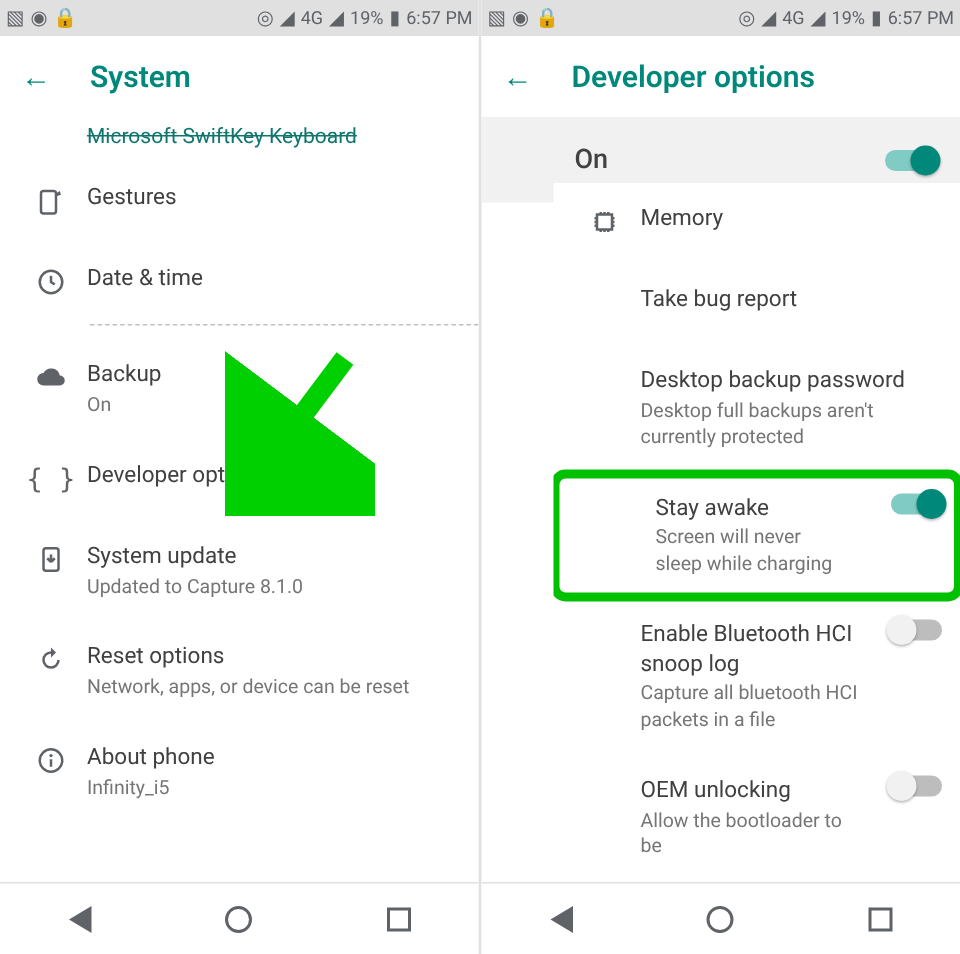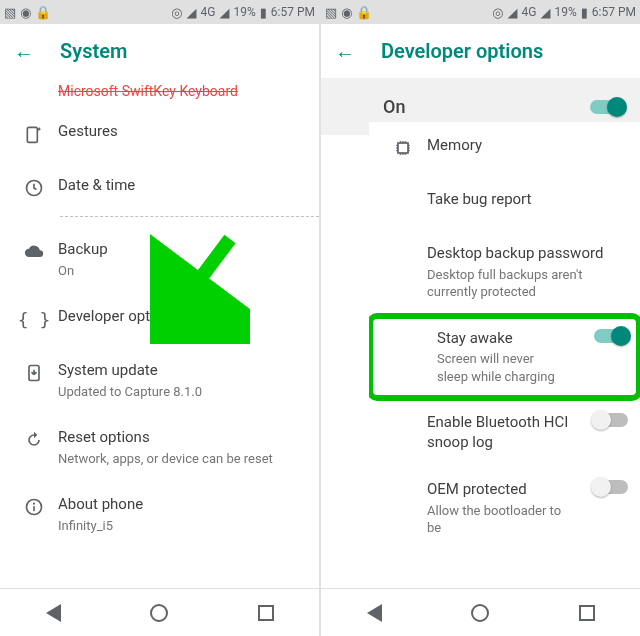--- a/index.html
+++ b/index.html
@@ -94,21 +94,21 @@
   .item .sub { font-size: 13px; color: #757575; line-height: 1.35; margin-top: 2px; }
   .item .toggle-col { width: 44px; display:flex; align-items:center; justify-content:flex-end; }
 
   .phone-left .item.cut {
     color: #9e9e9e;
     padding-top: 4px;
     padding-bottom: 8px;
     min-height: 0;
   }
   .phone-left .item.cut .lbl {
-    color: #ef4444;
+    color: #0f766e;
     text-decoration: line-through;
     font-size: 14px;
   }
 
   .sep {
     height: 2px;
     margin: 0 0 8px 60px;
     border-top: 1px dashed #c0c0c0;
   }
 
@@ -402,30 +402,31 @@
         </div>
         <div class="toggle-col">
             <div class="switch on"></div>
           </div>
       </div>
 
       <div class="item">
         <div class="ic"></div>
         <div class="txt">
           <div class="lbl">Enable Bluetooth HCI snoop log</div>
+          <div class="sub">Capture all bluetooth HCI packets in a file</div>
         </div>
         <div class="toggle-col">
             <div class="switch off"></div>
           </div>
       </div>
 
       <div class="item">
         <div class="ic"></div>
         <div class="txt">
-          <div class="lbl">OEM protected</div>
+          <div class="lbl">OEM unlocking</div>
           <div class="sub">Allow the bootloader to be</div>
         </div>
         <div class="toggle-col">
             <div class="switch off"></div>
           </div>
       </div>
 
     </div>
 
     <div class="navbar">

